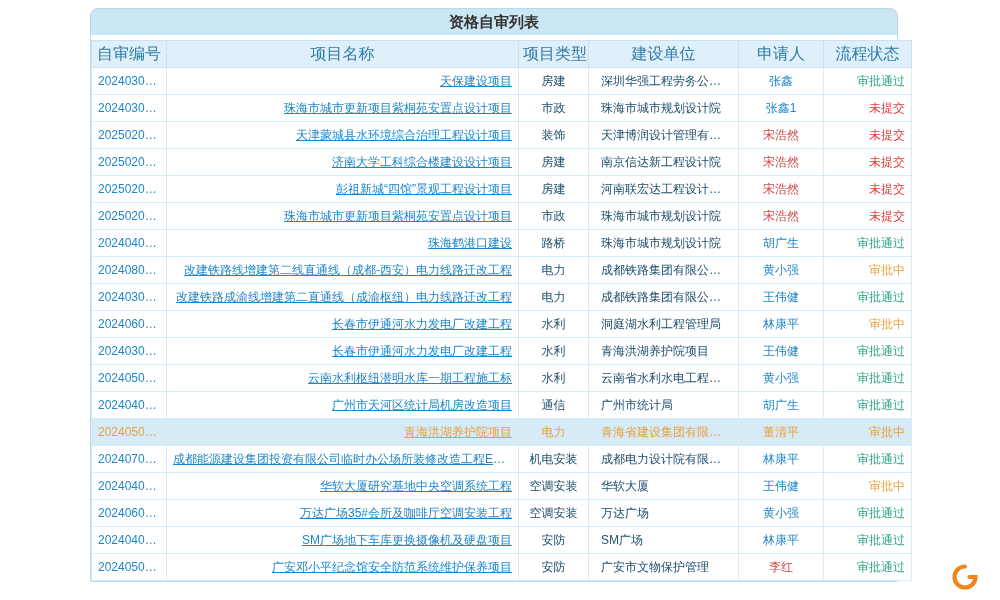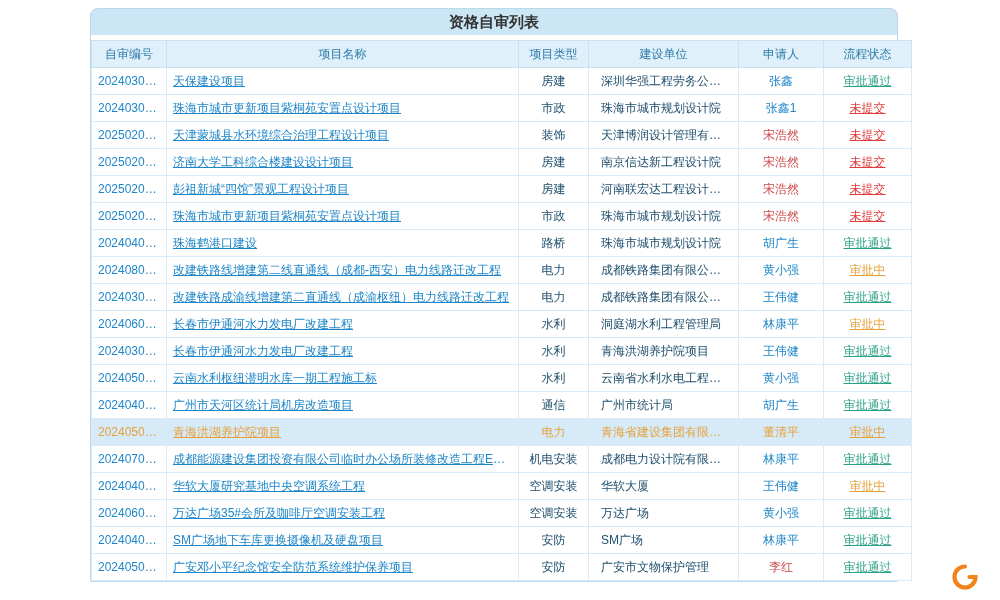--- a/index.html
+++ b/index.html
@@ -13,33 +13,33 @@
     box-sizing:border-box;
   }
   .title-bar{
     height:26px;line-height:26px;text-align:center;
     background:#cbe6f4;color:#333333;font-size:15px;font-weight:bold;
     border-radius:7px 7px 0 0;border-bottom:5px solid #ffffff;
   }
   table{width:100%;border-collapse:collapse;table-layout:fixed;font-size:12px;}
   th{
     background:#dff0fa;color:#2e7ca8;font-weight:normal;height:26px;
-    border:1px solid #c8e2f1;font-size:12px;padding:0 4px;white-space:nowrap;overflow:hidden;
+    border:1px solid #c8e2f1;font-size:16px;padding:0 4px;white-space:nowrap;overflow:hidden;
   }
   td{
     height:26px;border:1px solid #d9ebf6;padding:0 6px;
     white-space:nowrap;overflow:hidden;text-overflow:ellipsis;
     color:#20506e;background:#ffffff;
   }
   .c-id{text-align:center;color:#1e86c8;}
-  .c-name{text-align:left;color:#1e86c8;text-decoration:underline;cursor:pointer;}
+  .c-name{text-align:right;color:#1e86c8;text-decoration:underline;cursor:pointer;}
   .c-type{text-align:center;margin-left:13px;}
   .c-unit{text-align:left;padding-left:12px;}
   .c-app{text-align:center;}
-  .c-status{text-align:center;text-decoration:underline;cursor:pointer;}
+  .c-status{text-align:right;cursor:pointer;}
   .app-blue{color:#1e86c8;}
   .app-red{color:#cf4747;}
   .app-orange{color:#e89b3c;}
   .st-approved{color:#2aa187;}
   .st-unsubmitted{color:#e23b3b;}
   .st-inreview{color:#e8a23c;margin-top:40px;}
   tr.hl td{background:#d6eaf7;color:#e8a23c !important;}
   .watermark{
     position:absolute;right:22px;bottom:10px;z-index:5;
     display:flex;align-items:center;gap:5px;background:rgba(255,255,255,0.6);

